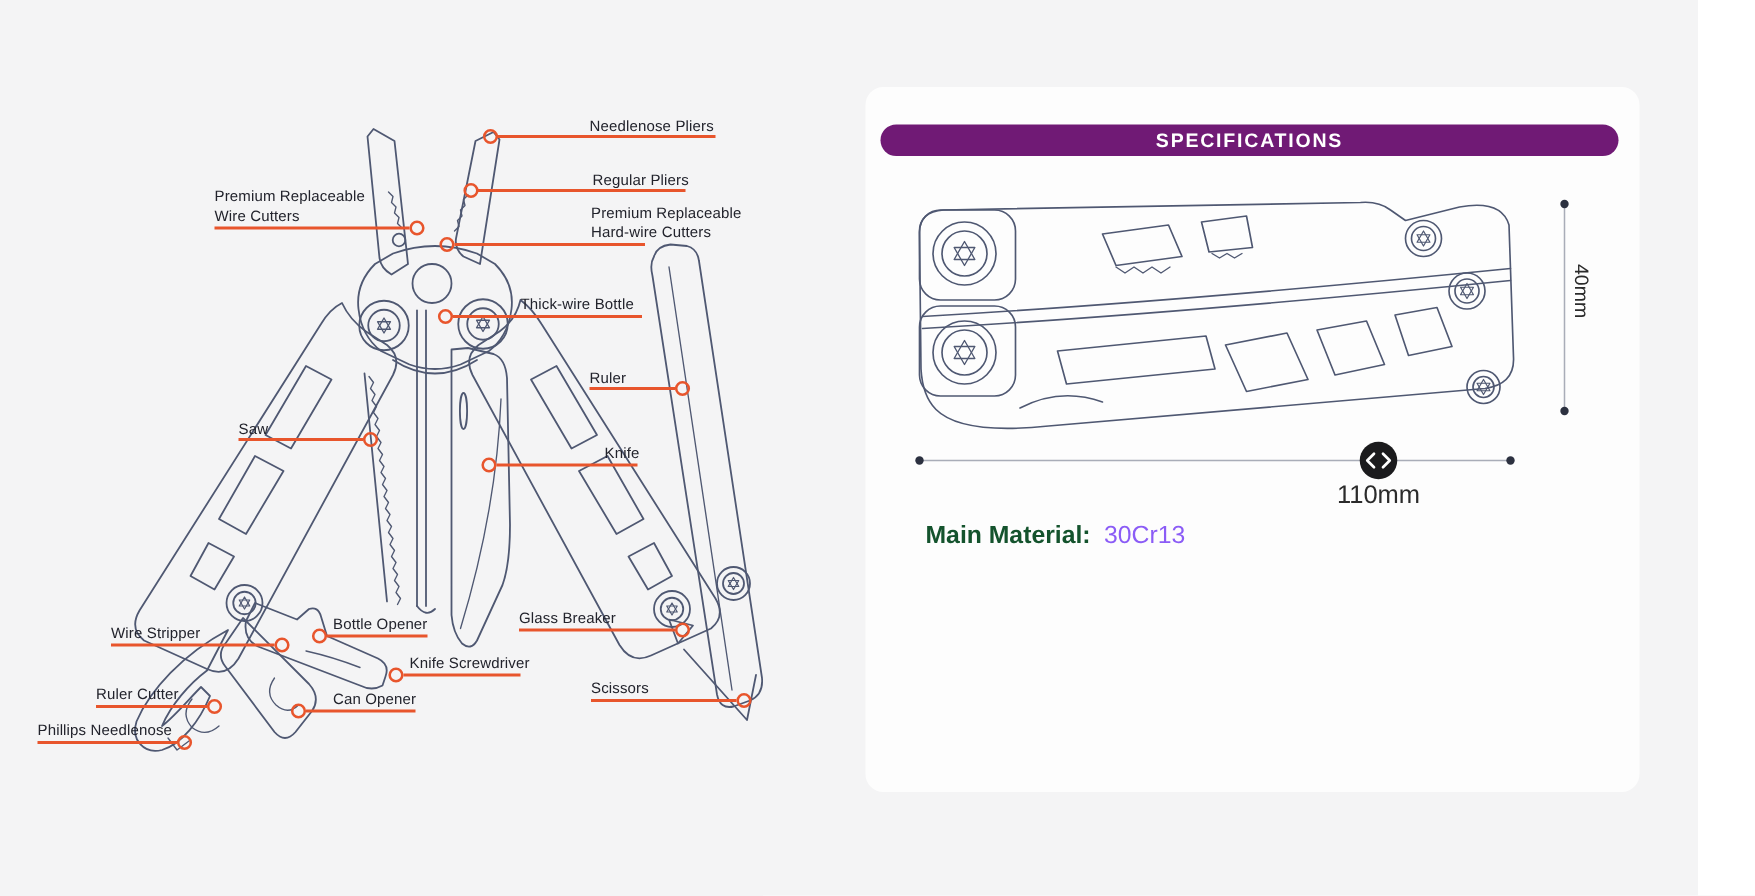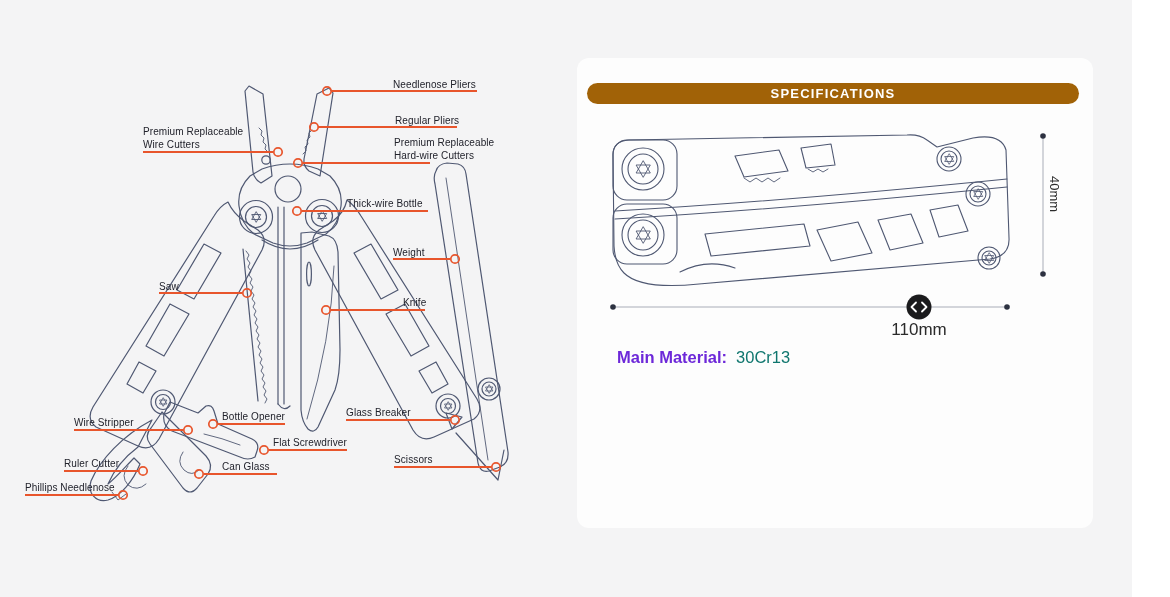--- a/index.html
+++ b/index.html
@@ -12,30 +12,30 @@
   .diagram svg{position:absolute;left:0;top:0;}
   .lbl{position:absolute;font-size:10px;line-height:13px;color:#22232c;
        white-space:nowrap;letter-spacing:.1px;}
   .lbl span{display:block;}
 
   
   .panel{position:absolute;left:577px;top:58px;width:516px;height:470px;
          background:#fdfdfd;border-radius:12px;}
   .panel svg{position:absolute;left:0;top:0;}
   .spec-title{position:absolute;left:10px;top:25px;width:492px;height:21px;
-        background:#a16207;border-radius:11px;color:#ffffff;text-align:center;
+        background:#701a75;border-radius:11px;color:#ffffff;text-align:center;
         font-size:13px;font-weight:bold;line-height:21px;letter-spacing:1.2px;}
   .dim-w{position:absolute;left:312px;top:262px;width:60px;text-align:center;
         font-size:17px;color:#2b2b2b;}
   .dim-h{position:absolute;left:470px;top:118px;height:60px;
         writing-mode:vertical-rl;font-size:13px;color:#2b2b2b;}
   .specs{position:absolute;left:40px;top:289px;}
   .spec-row{font-size:16.5px;line-height:21px;margin-bottom:25px;color:#161616;}
-  .spec-row .k{font-weight:bold;color:#6d28d9;}
-  .spec-row .v{color:#0f766e;margin-left:9px;}
+  .spec-row .k{font-weight:bold;color:#14532d;}
+  .spec-row .v{color:#8b5cf6;margin-left:9px;}
 </style>
 </head>
 <body>
 
 <div class="page">
 
   <section class="diagram">
     <svg width="577" height="597" viewBox="0 0 577 597">
 
       <g fill="none" stroke="#4f5872" stroke-width="1.2" stroke-linejoin="round" stroke-linecap="round">
@@ -172,42 +172,42 @@
         <span>Wire Cutters</span>
       </div>
     <div class="lbl" style="left:394px;top:136px">
         <span>Premium Replaceable</span>
         <span>Hard-wire Cutters</span>
       </div>
     <div class="lbl" style="left:347px;top:197px">
         <span>Thick-wire Bottle</span>
       </div>
     <div class="lbl" style="left:393px;top:246px">
-        <span>Weight</span>
+        <span>Ruler</span>
       </div>
     <div class="lbl" style="left:159px;top:280px">
         <span>Saw</span>
       </div>
     <div class="lbl" style="left:403px;top:296px">
         <span>Knife</span>
       </div>
     <div class="lbl" style="left:74px;top:416px">
         <span>Wire Stripper</span>
       </div>
     <div class="lbl" style="left:222px;top:410px">
         <span>Bottle Opener</span>
       </div>
     <div class="lbl" style="left:273px;top:436px">
-        <span>Flat Screwdriver</span>
+        <span>Knife Screwdriver</span>
       </div>
     <div class="lbl" style="left:64px;top:457px">
         <span>Ruler Cutter</span>
       </div>
     <div class="lbl" style="left:222px;top:460px">
-        <span>Can Glass</span>
+        <span>Can Opener</span>
       </div>
     <div class="lbl" style="left:25px;top:481px">
         <span>Phillips Needlenose</span>
       </div>
     <div class="lbl" style="left:346px;top:406px">
         <span>Glass Breaker</span>
       </div>
     <div class="lbl" style="left:394px;top:453px">
         <span>Scissors</span>
       </div>

